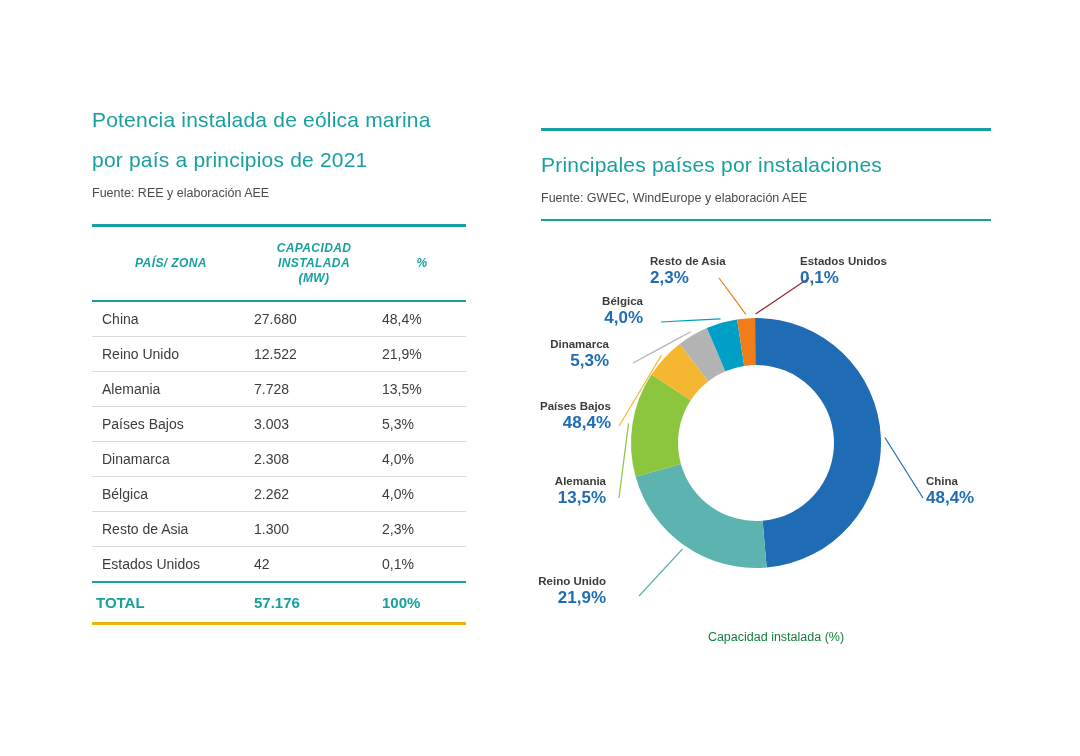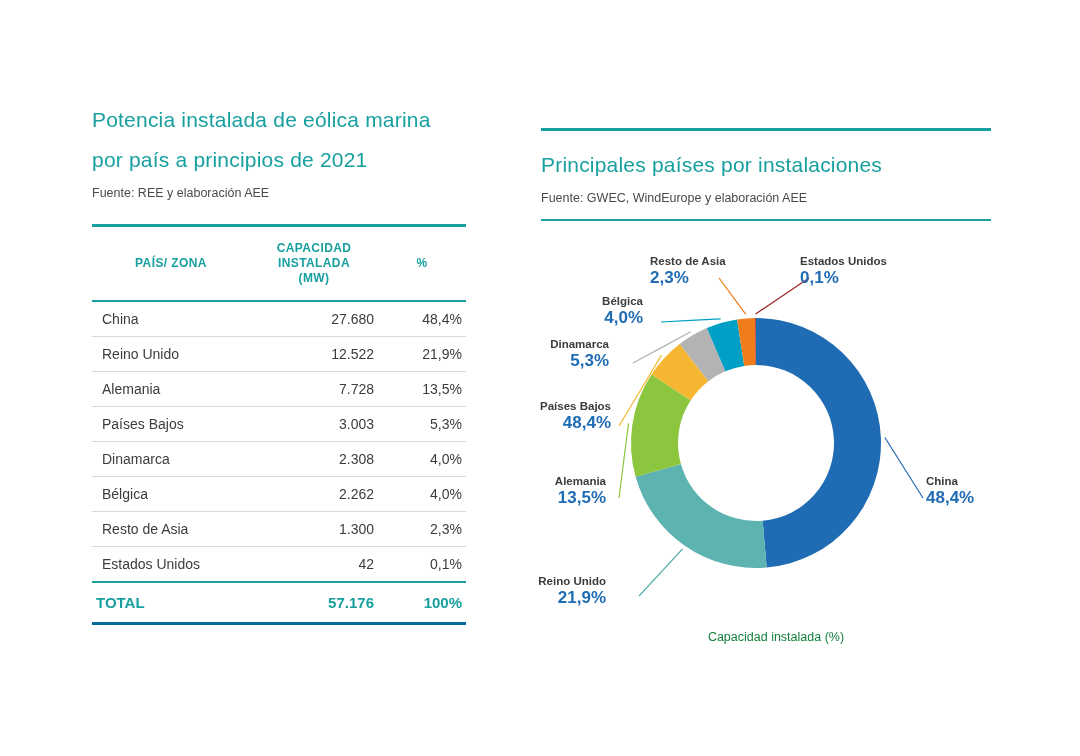--- a/index.html
+++ b/index.html
@@ -47,45 +47,46 @@
   }
   table.data-table thead th {
     color: #18a0a0;
     font-size: 12px;
     font-weight: bold;
     letter-spacing: 0.4px;
     padding: 14px 4px 14px 4px;
     vertical-align: middle;
     text-align: center;
     line-height: 15px;
+    font-style: italic;
   }
   thead tr.head-row {
     border-top: 3px solid #18a0a0;
     border-bottom: 2px solid #18a0a0;
   }
   th.col-country { text-align: left; padding-left: 10px; width: 150px; }
   th.col-capacity { width: 120px; }
   th.col-pct { width: 80px; }
 
   table.data-table tbody td {
     font-size: 14px;
     color: #3c3c3b;
     padding: 9px 4px;
     border-bottom: 1px solid #d9d9d9;
-    text-align: right;
+    text-align: left;
   }
   table.data-table tbody td.country {
     text-align: left;
     padding-left: 10px;
   }
   table.data-table tbody tr.total-row td {
     color: #18a0a0;
     font-weight: bold;
     font-size: 15px;
-    border-bottom: 3px solid #0369a1;
+    border-bottom: 3px solid #eab308;
     border-top: 2px solid #18a0a0;
     padding: 11px 4px;
   }
 
   
   .right-panel {
     position: absolute;
     left: 541px;
     top: 88px;
     width: 470px;

